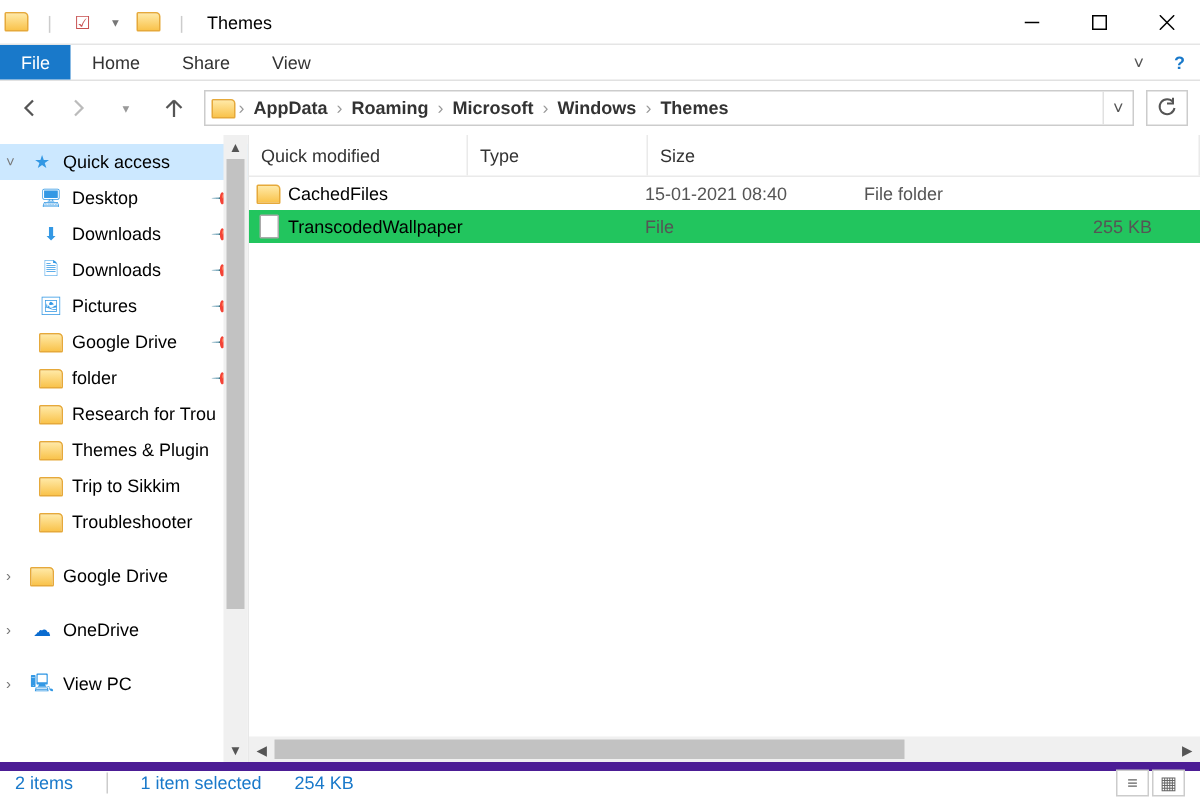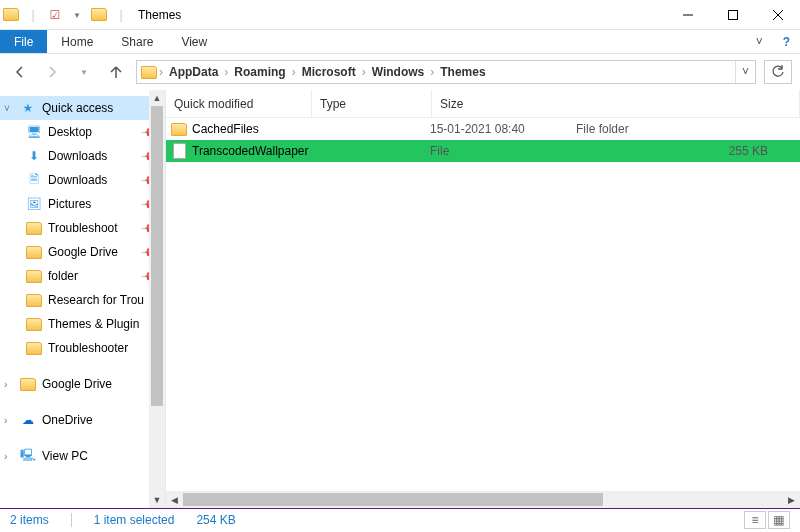--- a/index.html
+++ b/index.html
@@ -45,21 +45,21 @@
 .row.sel { background: #22c55e; }
 .row .ic { width: 26px; display: flex; justify-content: center; }
 .row .nm { width: 238px; }
 .row .dt { width: 146px; color: #555; }
 .row .tp { width: 120px; color: #555; }
 .row .sz { flex:1; text-align: right; padding-right: 32px; color: #555; }
 .hscroll { position: absolute; left: 0; right: 0; bottom: 0; height: 17px; background: #f0f0f0; display:flex; }
 .hscroll .arr { width: 17px; display:flex;align-items:center;justify-content:center;color:#555;font-size:9px;}
 .hscroll .track { flex:1; position:relative; }
 .hscroll .thumb { position:absolute; left:0; top:2px; bottom:2px; width:420px; background:#c2c2c2;}
-.status { height: 22px; border-top: 1px solid #4c1d95; display: flex; align-items: center; padding: 0 10px; color: #1979ca; gap: 22px; }
+.status { height: 22px; border-top: 6px solid #4c1d95; display: flex; align-items: center; padding: 0 10px; color: #1979ca; gap: 22px; }
 .status .sep { border-left: 1px solid #ccc; height: 14px; }
 .views { margin-left:auto; display:flex; gap:2px;}
 .views .v { width:22px;height:18px;border:1px solid #ccc;display:flex;align-items:center;justify-content:center;color:#666;}
 .folder-ic{width:16px;height:13px;background:linear-gradient(#ffe9a6,#f9c34c);border:1px solid #e6a93a;border-radius:1px 3px 1px 1px;}
 .file-ic{width:13px;height:16px;background:#fff;border:1px solid #aaa;border-radius:1px;}
 </style>
 </head>
 <body>
 
 <div class="titlebar">
@@ -173,27 +173,20 @@
       </div>
     <div class="sb-item">
         <span class="sb-ic" style="color:#3398e4">🖼</span>
         <span>Pictures</span>
         <span class="pin">📌</span>
       </div>
     <div class="sb-item">
         <span class="sb-ic">
           <span class="folder-ic"></span>
         </span>
-        <span>Troubleshoot</span>
-        <span class="pin">📌</span>
-      </div>
-    <div class="sb-item">
-        <span class="sb-ic">
-          <span class="folder-ic"></span>
-        </span>
         <span>Google Drive</span>
         <span class="pin">📌</span>
       </div>
     <div class="sb-item">
         <span class="sb-ic">
           <span class="folder-ic"></span>
         </span>
         <span>folder</span>
         <span class="pin">📌</span>
       </div>
@@ -201,20 +194,26 @@
         <span class="sb-ic">
           <span class="folder-ic"></span>
         </span>
         <span>Research for Trou</span>
       </div>
     <div class="sb-item">
         <span class="sb-ic">
           <span class="folder-ic"></span>
         </span>
         <span>Themes &amp; Plugin</span>
+      </div>
+    <div class="sb-item">
+        <span class="sb-ic">
+          <span class="folder-ic"></span>
+        </span>
+        <span>Trip to Sikkim</span>
       </div>
     <div class="sb-item">
         <span class="sb-ic">
           <span class="folder-ic"></span>
         </span>
         <span>Troubleshooter</span>
       </div>
     <div style="height:12px"></div>
     <div class="sb-item" style="padding-left:20px">
         <span class="sb-caret">›</span>

